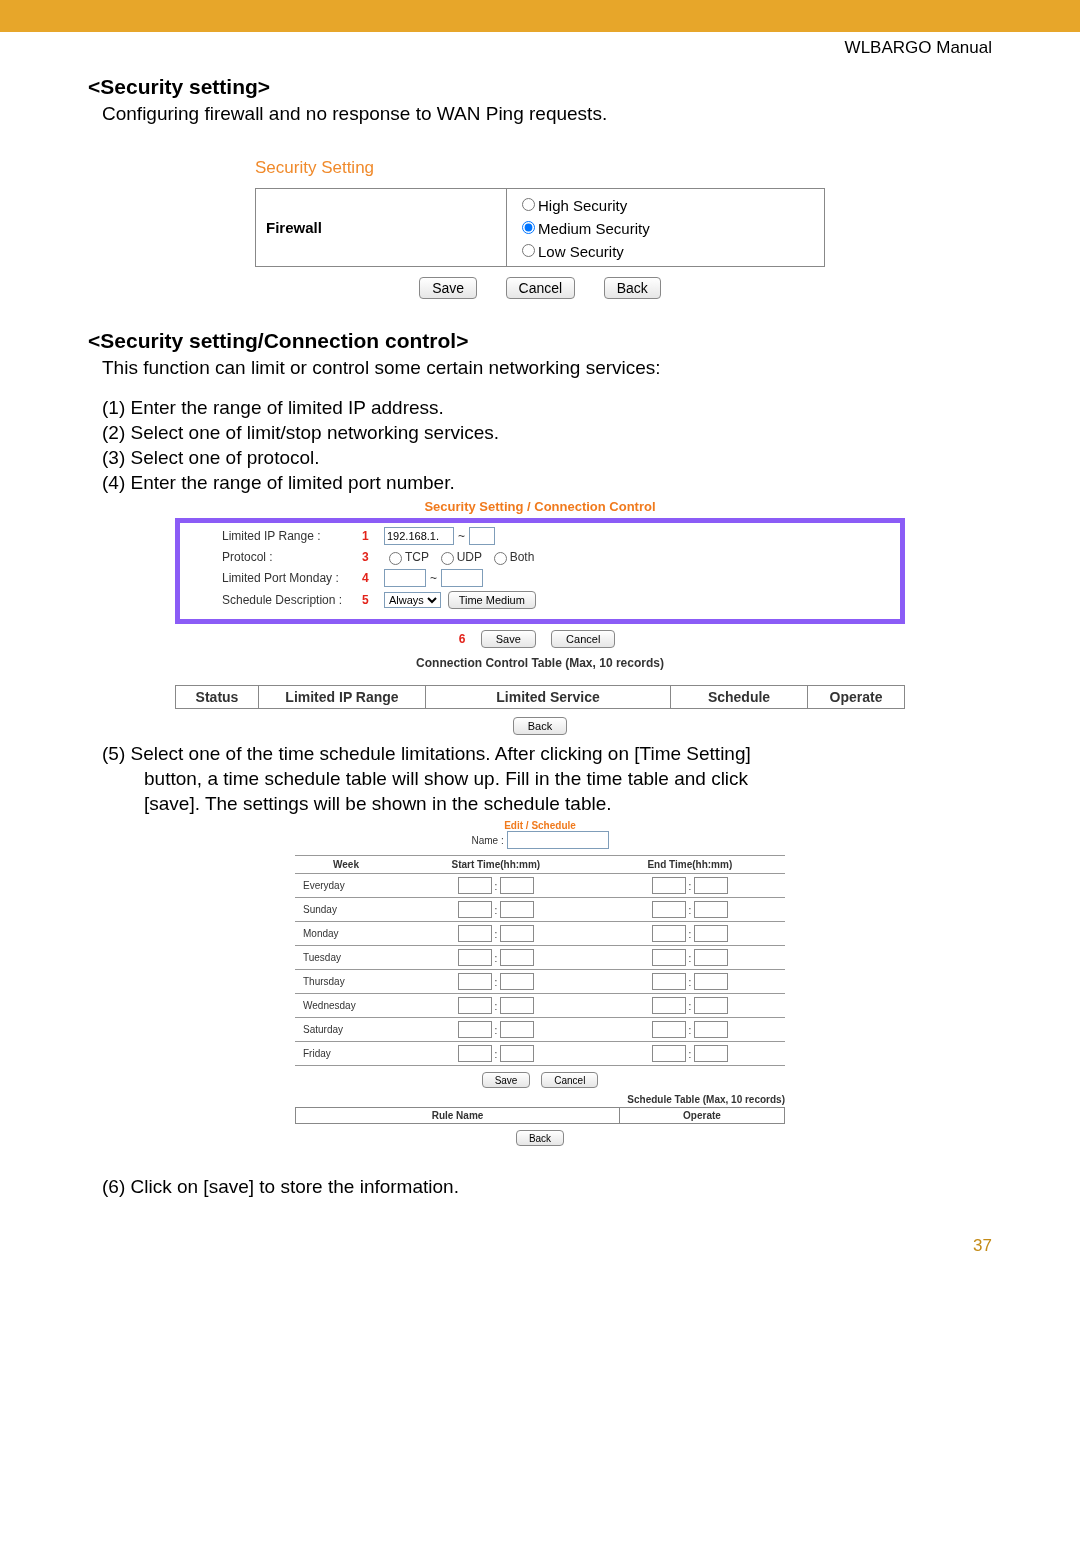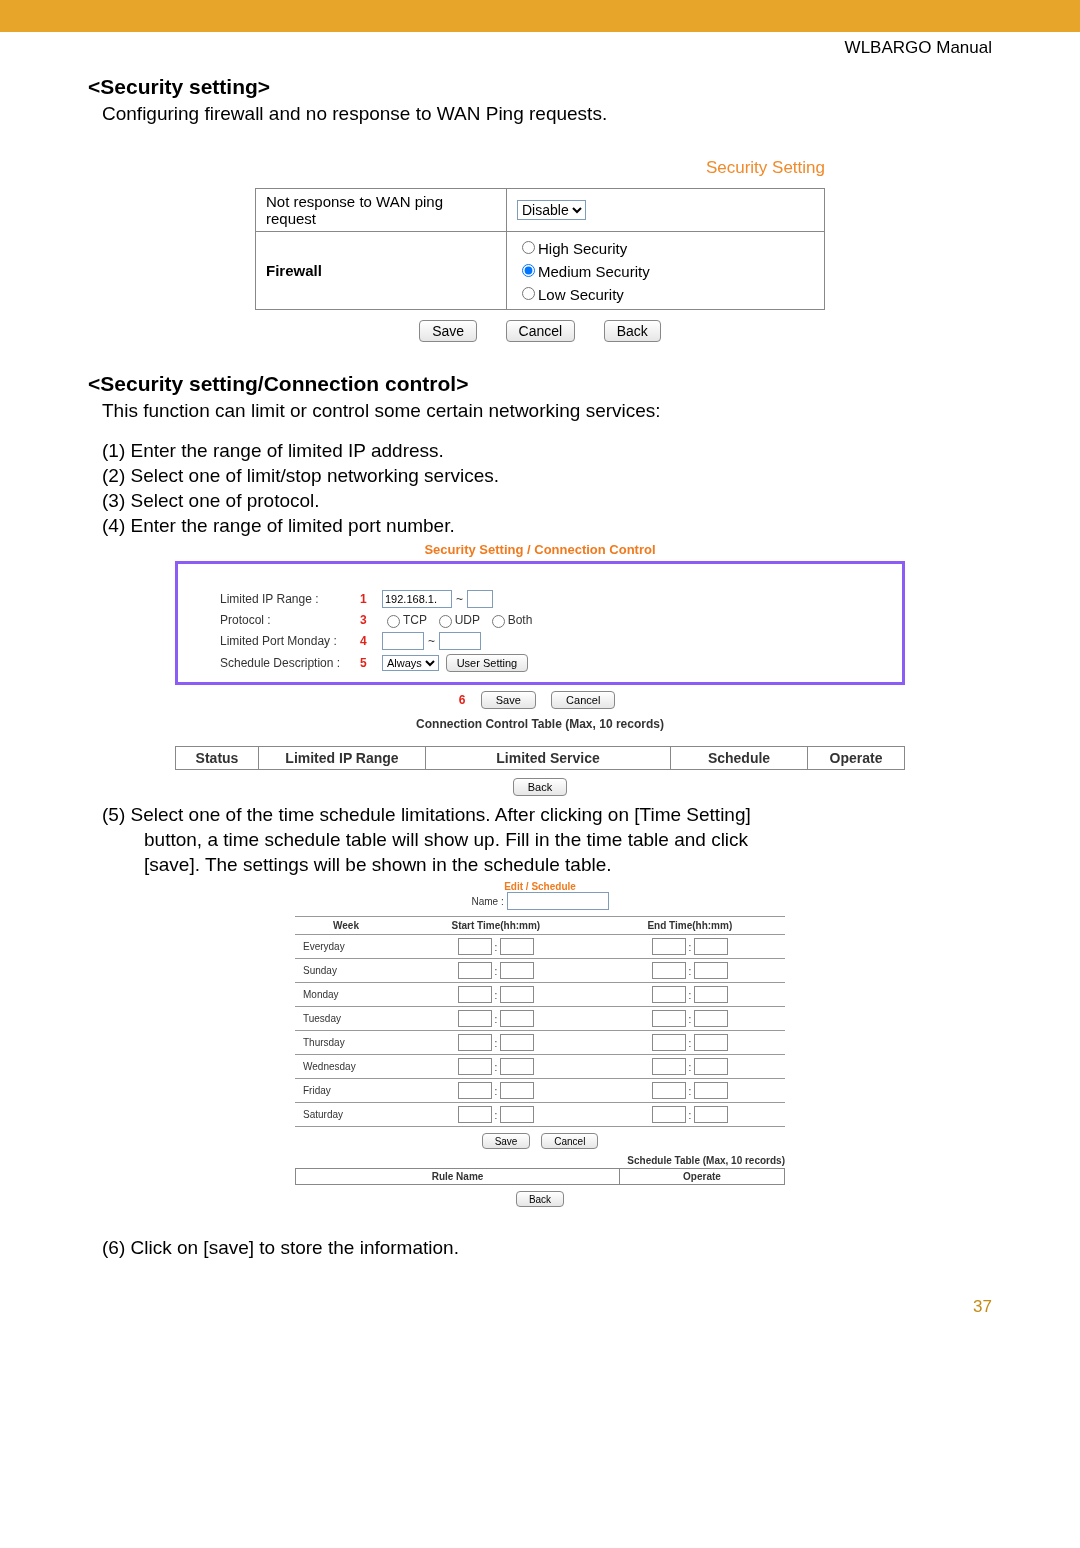--- a/index.html
+++ b/index.html
@@ -43,21 +43,21 @@
   }
 
   
   .fig1-wrap {
     margin: 32px auto 30px auto;
     width: 570px;
     font-family: Arial, sans-serif;
     font-size: 16px;
   }
   .fig1-title {
-    text-align: right;
+    text-align: left;
     color: #f08a2b;
     font-size: 17px;
     margin-bottom: 10px;
   }
   .fig1-table {
     border-collapse: collapse;
     width: 100%;
   }
   .fig1-table td {
     border: 1px solid #888;
@@ -94,22 +94,22 @@
     color: #333;
   }
   .fig2-title {
     text-align: center;
     color: #f07a1d;
     font-size: 13px;
     font-weight: 700;
     margin-bottom: 4px;
   }
   .fig2-box {
-    border: 3px solid #8b5cf6;
-    padding: 24px 0 8px 0;
+    border: 5px solid #8b5cf6;
+    padding: 2px 0 8px 0;
   }
   .fig2-row {
     display: flex;
     align-items: center;
     padding: 2px 0 2px 42px;
   }
   .fig2-lbl { width: 140px; }
   .red-n { color: #e2231a; font-weight: 700; width: 22px; display: inline-block; }
   .red-n-inline { color: #e2231a; font-weight: 700; margin-right: 6px; }
   .mini-in {
@@ -224,28 +224,20 @@
 <div class="page">
   <div class="hdr-row">WLBARGO Manual</div>
 
   <div class="section-title">&lt;Security setting&gt;</div>
   <div class="para">Configuring firewall and no response to WAN Ping requests.</div>
 
   <div class="fig1-wrap">
     <div class="fig1-title">Security Setting</div>
     <table class="fig1-table">
       <tbody>
-          <tr>
-        <td class="fig1-label" style="font-weight:400">Not response to WAN ping request</td>
-        <td>
-          <select class="fig1-sel">
-            <option>Disable</option>
-          </select>
-        </td>
-      </tr>
       <tr>
         <td class="fig1-label">Firewall</td>
         <td>
           <div class="radio-row"><input type="radio" style=""><span>High Security</span></div>
           <div class="radio-row"><input type="radio" checked="" style=""><span>Medium Security</span></div>
           <div class="radio-row"><input type="radio" style=""><span>Low Security</span></div>
         </td>
       </tr>
     </tbody>
       </table>
@@ -286,21 +278,21 @@
         <span class="red-n">4</span>
         <input class="mini-in" style="width: 36px;">
           <span class="tilde">~</span>
           <input class="mini-in" style="width: 36px;">
       </div>
       <div class="fig2-row">
         <span class="fig2-lbl">Schedule Description :</span>
         <span class="red-n">5</span>
         <select class="mini-sel"><option>Always</option></select>
         &nbsp;&nbsp;
-        <button class="fig-btn" style="height:18px;font-size:11px;padding:0 10px;margin:0">User Setting</button>
+        <button class="fig-btn" style="height:18px;font-size:11px;padding:0 10px;margin:0">Time Medium</button>
       </div>
     </div>
     <div class="fig2-btns">
       <span class="red-n-inline">6</span>
       <button class="fig-btn" style="height:18px;font-size:11px;padding:0 14px;margin:0 6px">Save</button>
       <button class="fig-btn" style="height:18px;font-size:11px;padding:0 14px;margin:0 6px">Cancel</button>
     </div>
     <div class="fig2-caption">Connection Control Table (Max, 10 records)</div>
     <div class="fig2-hdr">
       <div class="col-status">Status</div>
@@ -355,26 +347,26 @@
             <td class="c-week">Thursday</td>
             <td class="c-time"><input class="tin" style=""> : <input class="tin" style=""></td>
             <td class="c-time"><input class="tin" style=""> : <input class="tin" style=""></td>
           </tr>
       <tr>
             <td class="c-week">Wednesday</td>
             <td class="c-time"><input class="tin" style=""> : <input class="tin" style=""></td>
             <td class="c-time"><input class="tin" style=""> : <input class="tin" style=""></td>
           </tr>
       <tr>
+            <td class="c-week">Saturday</td>
+            <td class="c-time"><input class="tin" style=""> : <input class="tin" style=""></td>
+            <td class="c-time"><input class="tin" style=""> : <input class="tin" style=""></td>
+          </tr>
+      <tr>
             <td class="c-week">Friday</td>
-            <td class="c-time"><input class="tin" style=""> : <input class="tin" style=""></td>
-            <td class="c-time"><input class="tin" style=""> : <input class="tin" style=""></td>
-          </tr>
-      <tr>
-            <td class="c-week">Saturday</td>
             <td class="c-time"><input class="tin" style=""> : <input class="tin" style=""></td>
             <td class="c-time"><input class="tin" style=""> : <input class="tin" style=""></td>
           </tr>
     </tbody>
       </table>
     <div class="fig3-btns">
       <button class="fig-btn" style="height:16px;font-size:10px;padding:0 12px;margin:0 4px">Save</button>
       <button class="fig-btn" style="height:16px;font-size:10px;padding:0 12px;margin:0 4px">Cancel</button>
     </div>
     <div class="fig3-cap">Schedule Table (Max, 10 records)</div>

